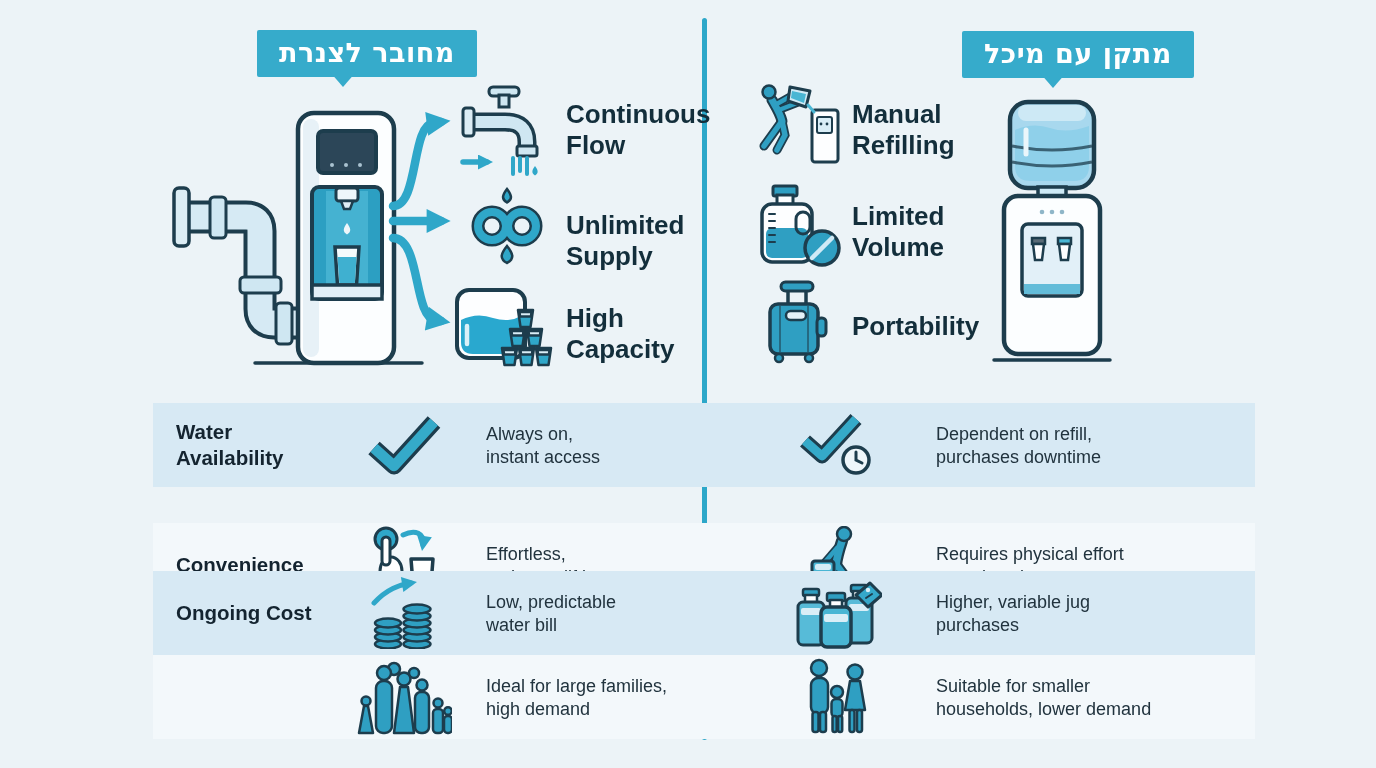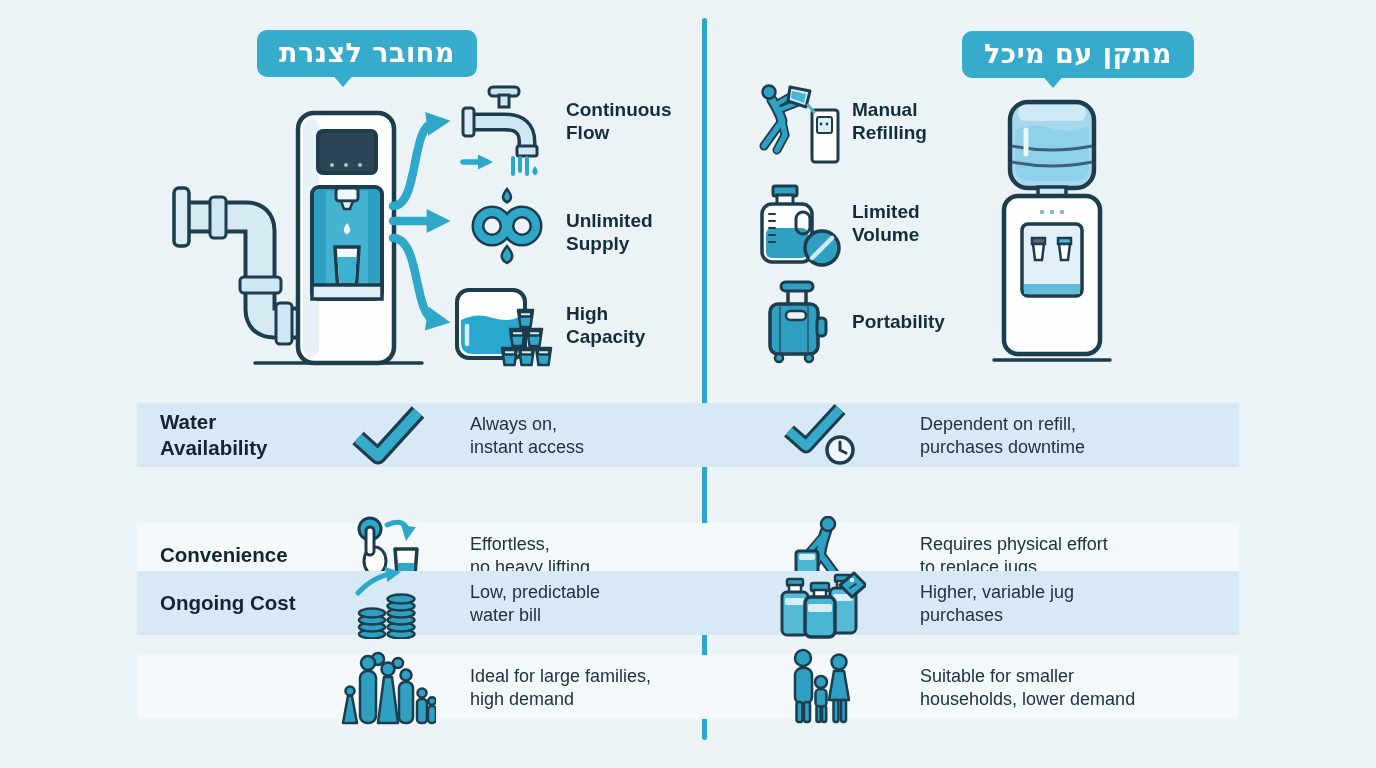--- a/index.html
+++ b/index.html
@@ -1,30 +1,30 @@
 <!DOCTYPE html>
 <html><head>
 <meta charset="utf-8">
 <style>
   html,body{margin:0;padding:0;}
   body{font-family:"Liberation Sans",sans-serif;}
   #stage{position:relative;width:1376px;height:768px;background:#ecf3f7;overflow:hidden;}
   .abs{position:absolute;}
   
   .badge{position:absolute;background:#36abcb;color:#ffffff;font-family:"DejaVu Sans",sans-serif;
-         font-weight:700;font-size:27px;line-height:1;padding:9px 22px 11px;border-radius:10px;
+         font-weight:700;font-size:27px;line-height:1;padding:9px 22px 11px;border-radius:2px;
          direction:rtl;letter-spacing:.5px;}
   .badge-tail{position:absolute;width:0;height:0;border-left:13px solid transparent;
          border-right:13px solid transparent;border-top:15px solid #36abcb;}
   
   .divider{position:absolute;left:702px;top:18px;width:5px;height:722px;background:#2da7c9;border-radius:3px;}
   
-  .feat{position:absolute;font-weight:600;font-size:19px;color:#132e3b;line-height:1.2;white-space:pre-line;}
+  .feat{position:absolute;font-weight:600;font-size:26px;color:#132e3b;line-height:1.2;white-space:pre-line;}
   
-  .row{position:absolute;left:137px;width:1102px;height:64px;}
+  .row{position:absolute;left:153px;width:1102px;height:84px;}
   .row.shaded{background:#d7e9f4;}
   .row.plain{background:#f3f8fb;}
   .row-label{position:absolute;left:23px;top:50%;transform:translateY(-50%);
          font-weight:700;font-size:20.5px;color:#142430;line-height:1.25;white-space:pre-line;}
   .row-desc{position:absolute;top:50%;transform:translateY(-50%);
          font-weight:400;font-size:18px;color:#21333e;line-height:1.25;white-space:pre-line;}
   .row-desc.l{left:333px;}
   .row-desc.r{left:783px;}
   .row-icon{position:absolute;top:50%;transform:translateY(-50%);}
   svg{display:block;}

